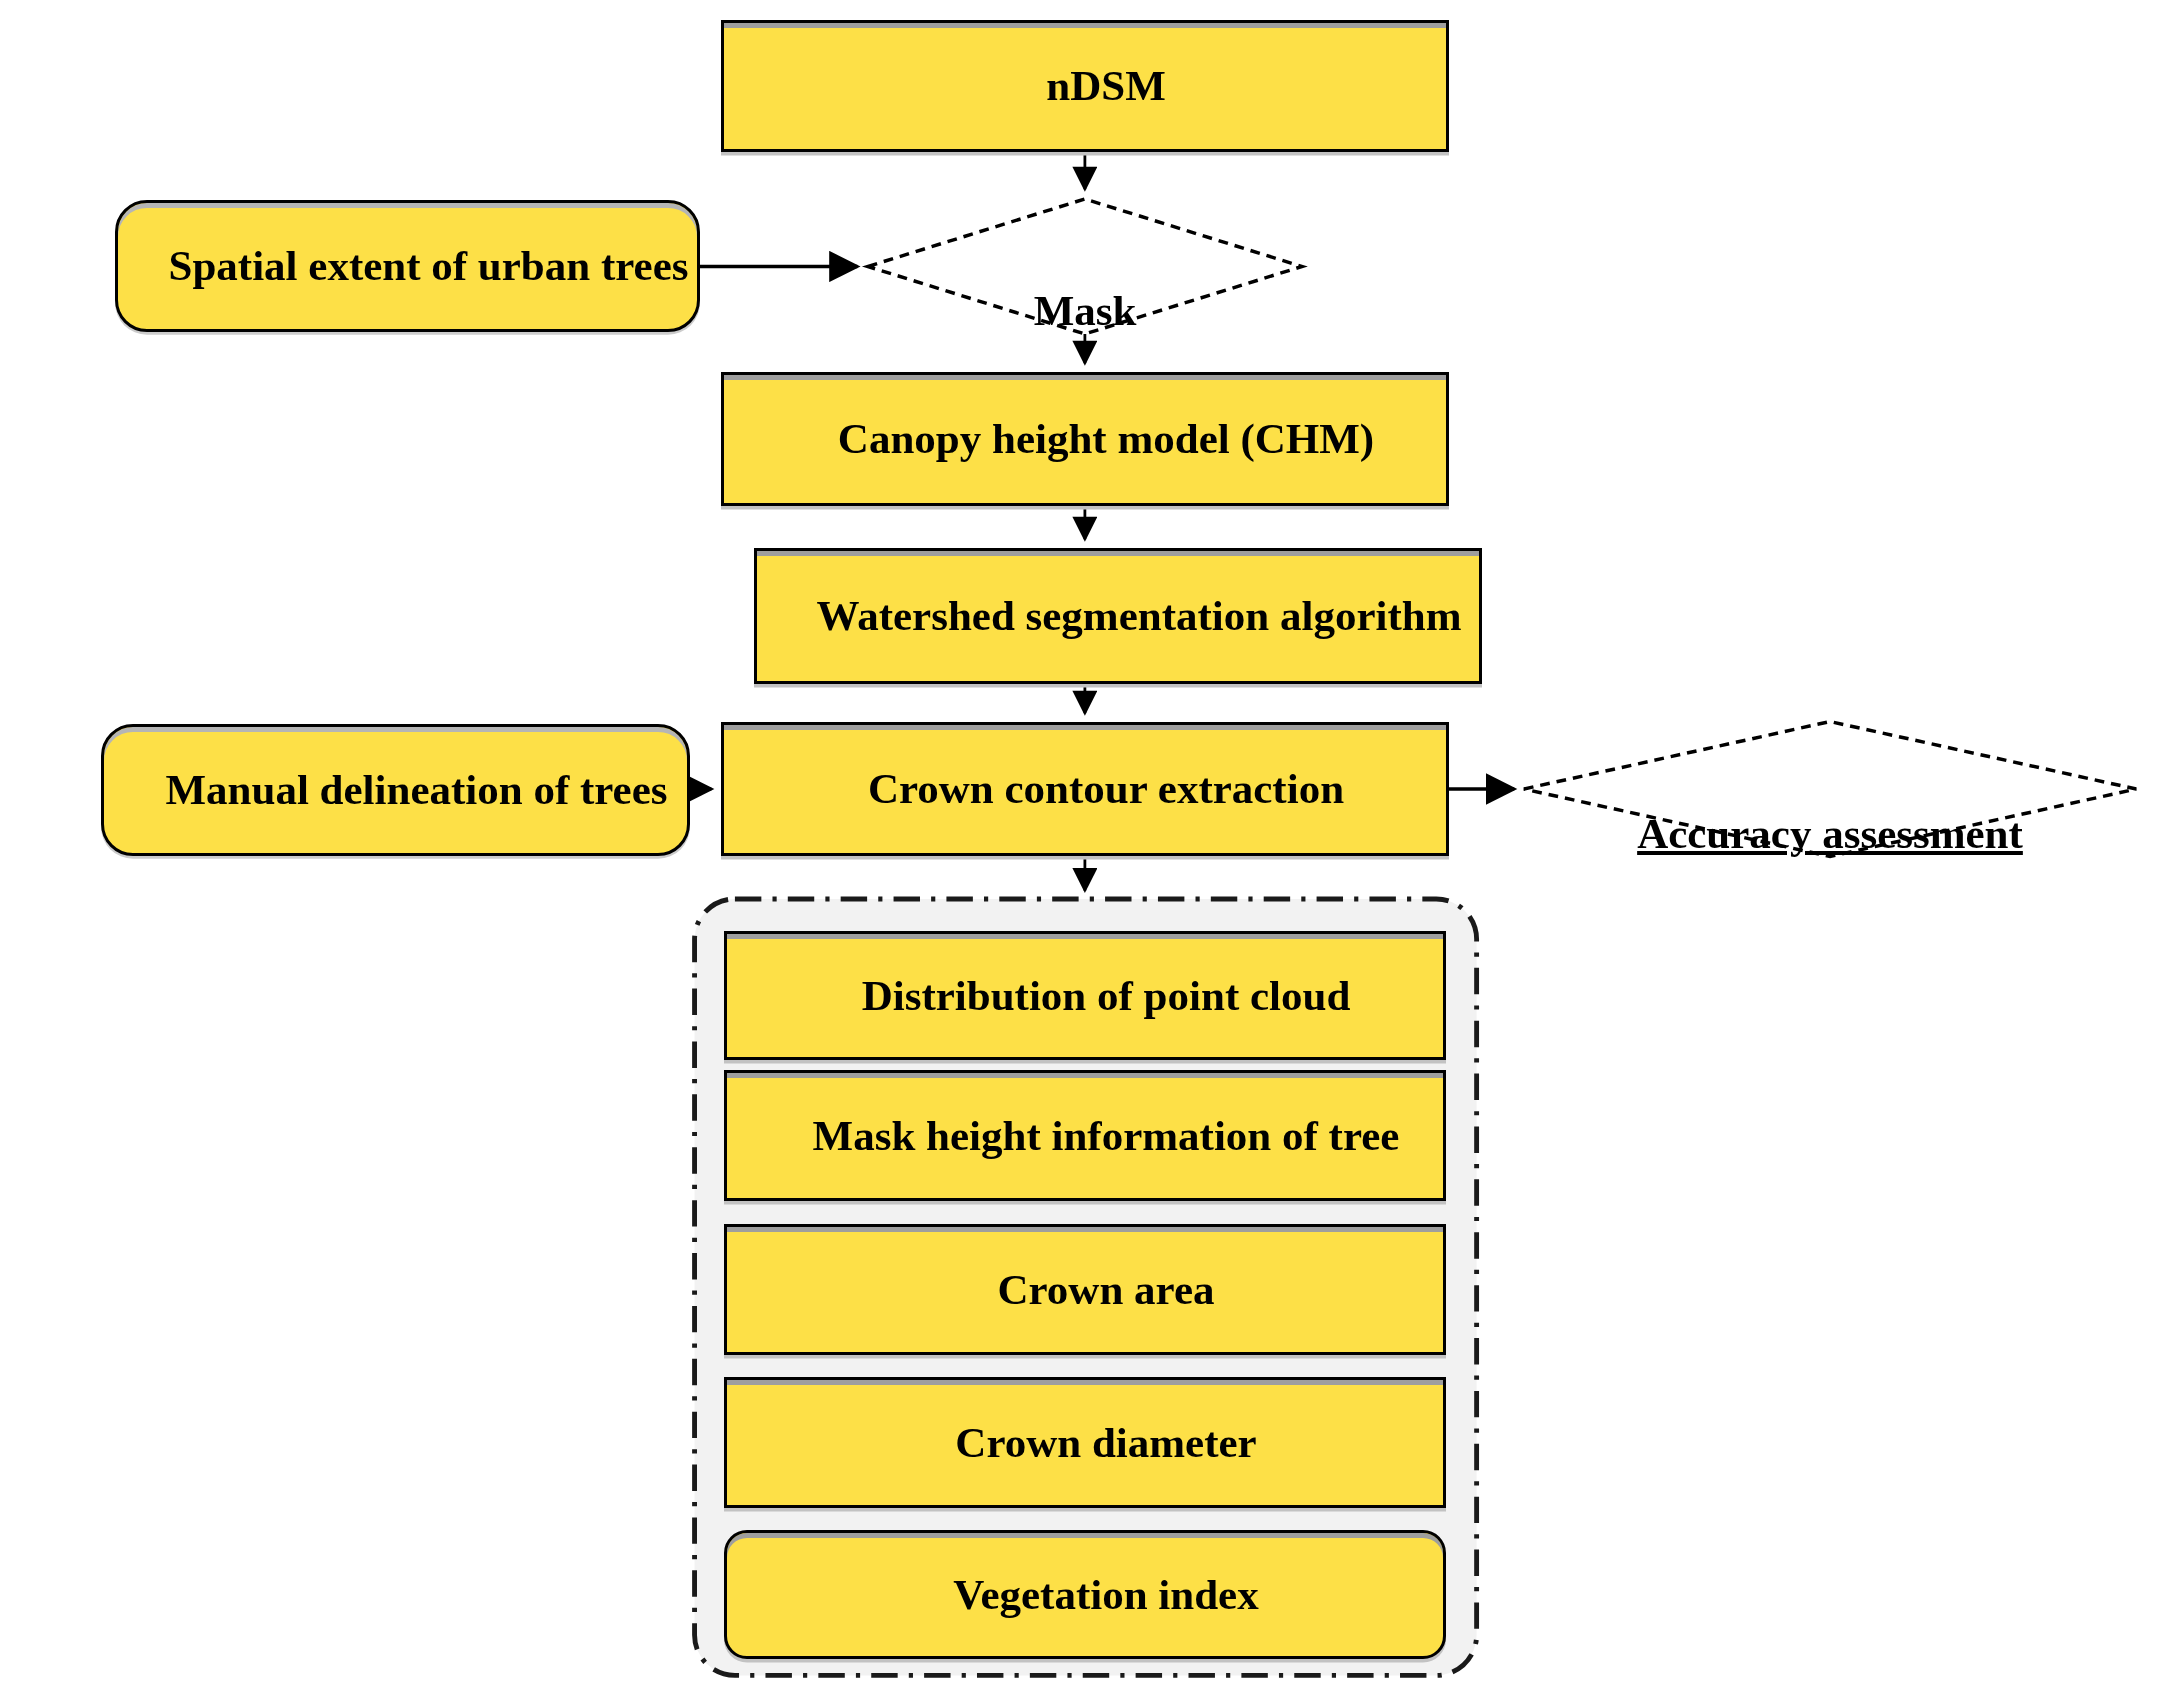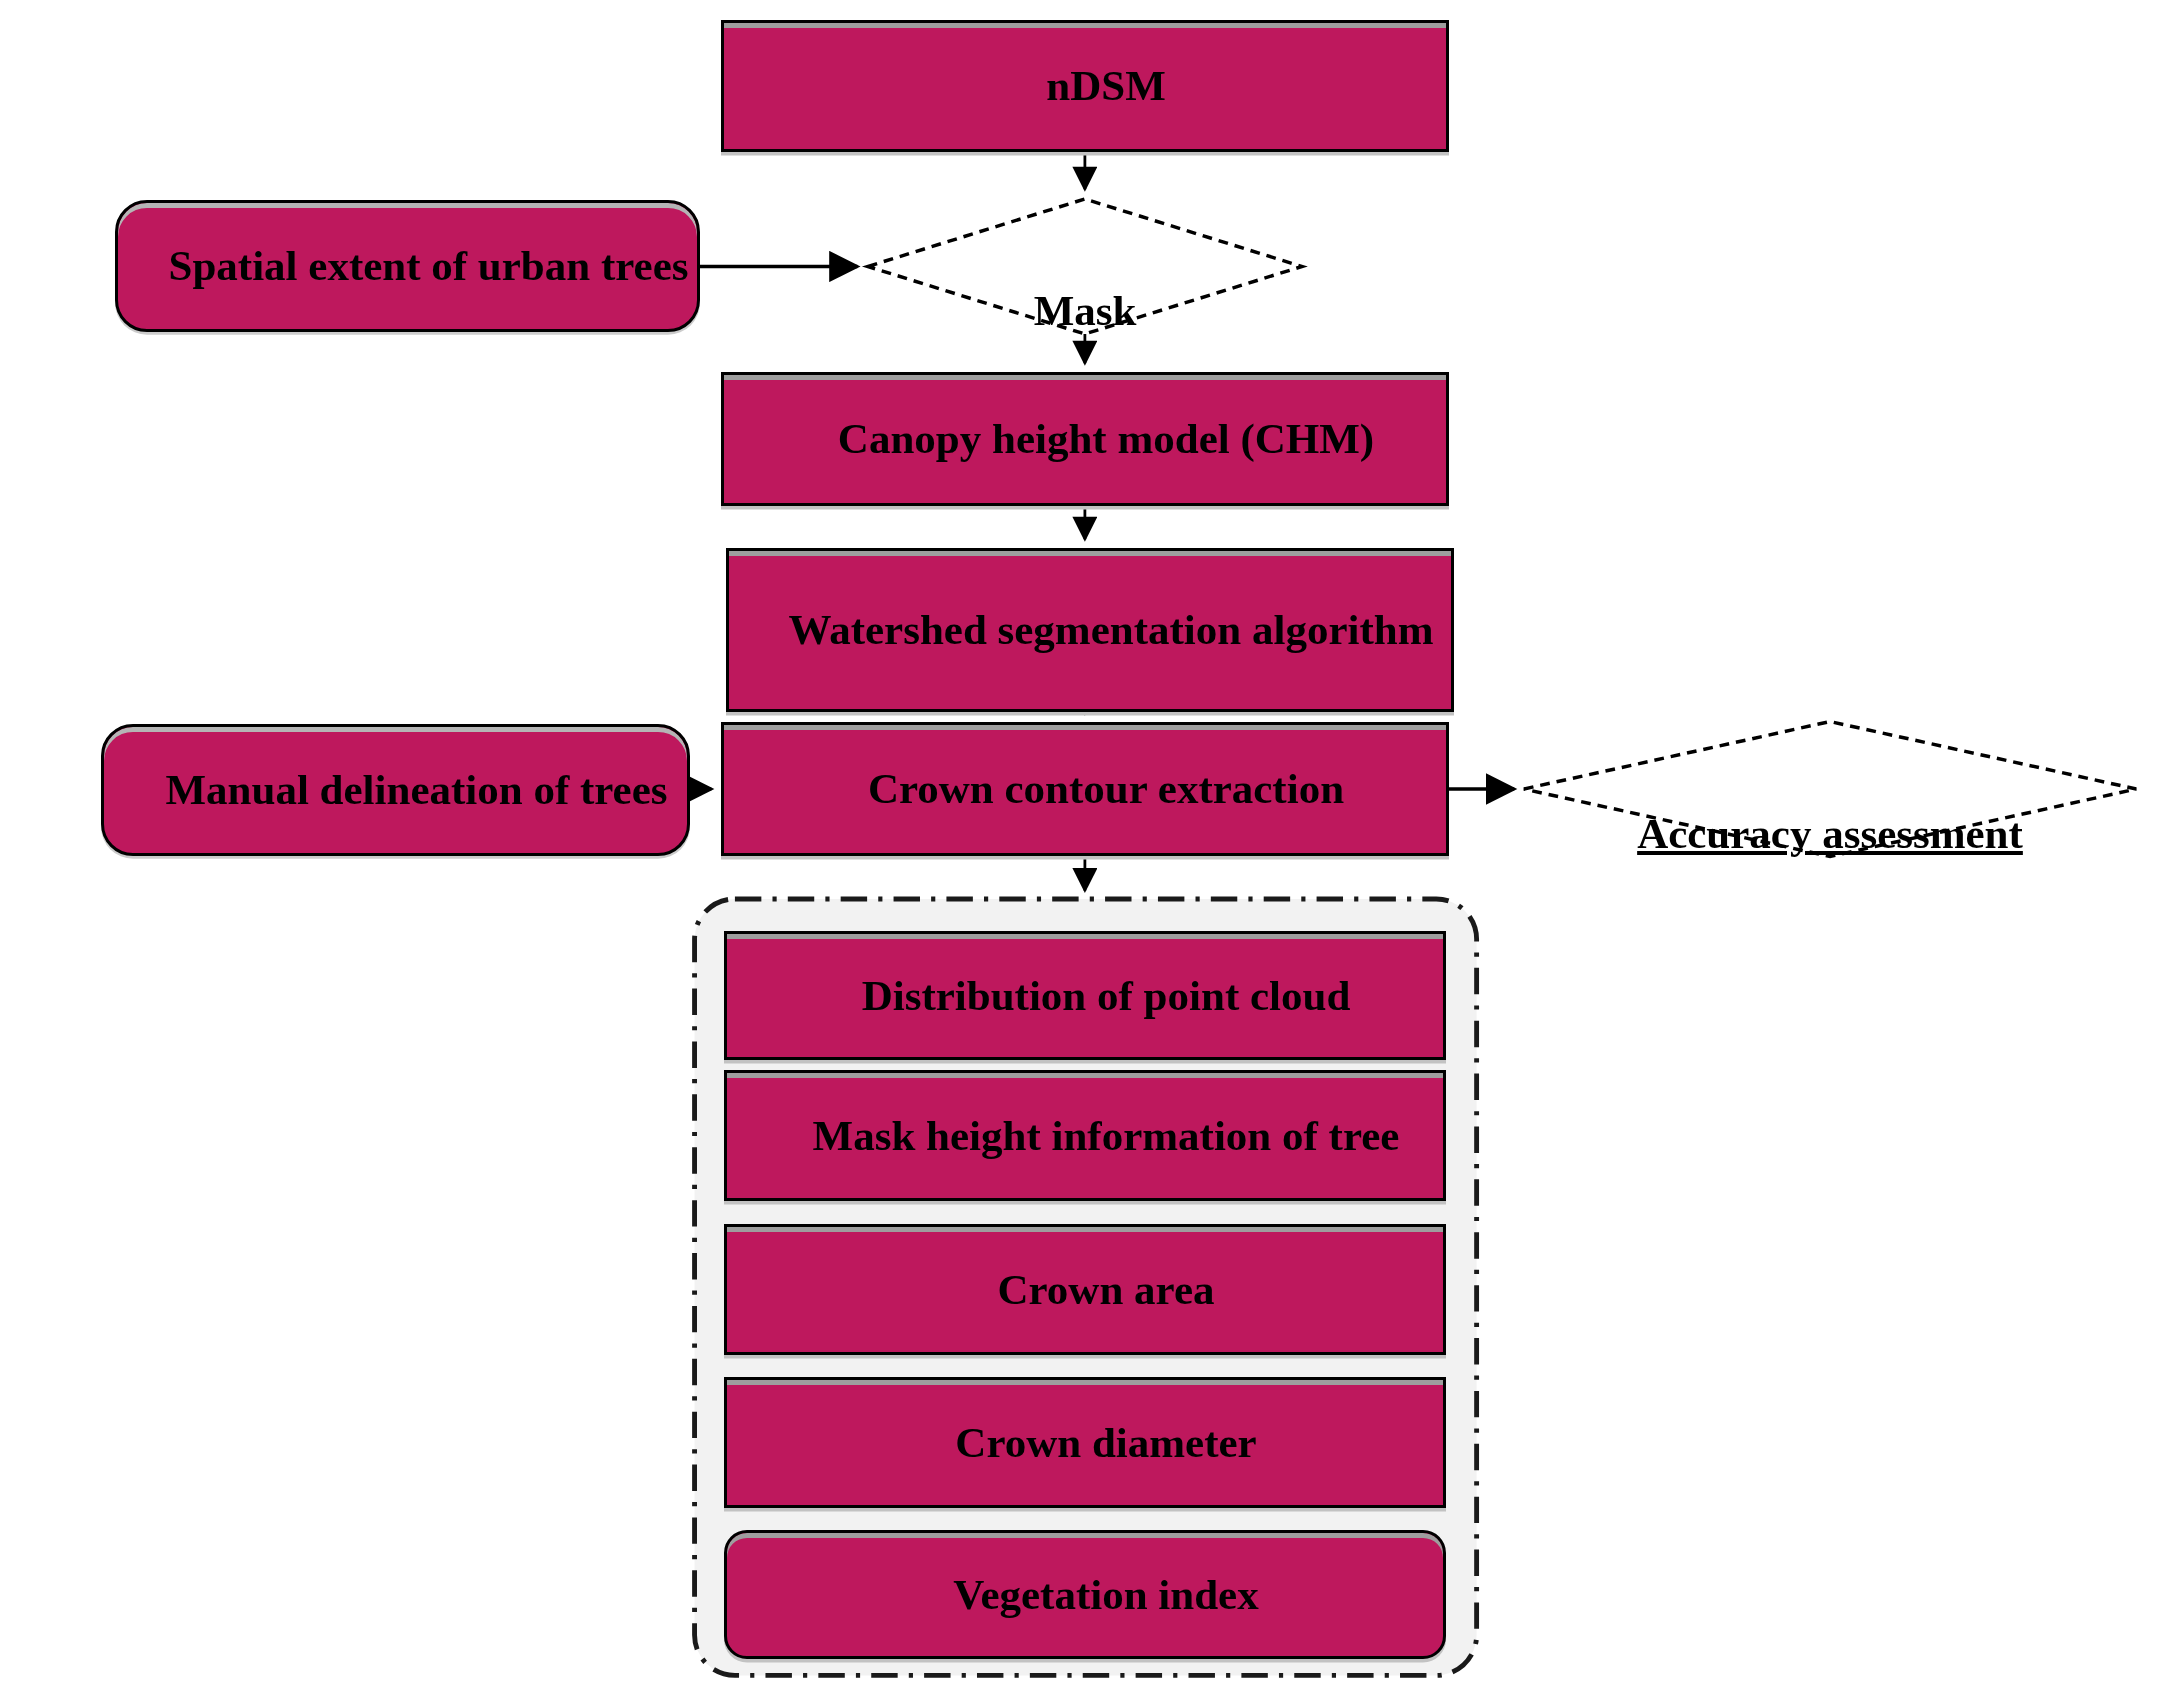--- a/index.html
+++ b/index.html
@@ -12,21 +12,21 @@
     overflow: hidden;
   }
   #wires {
     position: absolute;
     left: 0; top: 0;
     width: 2183px;
     height: 1697px;
   }
   .box {
     position: absolute;
-    background: #be185d;
+    background: #fde047;
     border: 3.5px solid #000000;
     box-sizing: border-box;
     display: flex;
     align-items: center;
     justify-content: center;
     box-shadow: inset 0 4.9px 0 #9e9e9e, 0 3.5px 0 #c2c2c2;
     padding-left: 42px;
   }
   .rounded {
     border-radius: 32px;
@@ -82,21 +82,21 @@
   </div>
 
   <div class="box rounded" style="left:99px; top:200px; width:585px; height:132px;">
     <span class="lbl">Spatial extent of urban trees</span>
   </div>
 
   <div class="box" style="left:721px; top:372px; width:728px; height:134px;">
     <span class="lbl">Canopy height model (CHM)</span>
   </div>
 
-  <div class="box" style="left:726px; top:548px; width:728px; height:164px;">
+  <div class="box" style="left:754px; top:548px; width:728px; height:136px;">
     <span class="lbl">Watershed segmentation algorithm</span>
   </div>
 
   <div class="box rounded" style="left:85px; top:724px; width:589px; height:132px;">
     <span class="lbl">Manual delineation of trees</span>
   </div>
 
   <div class="box" style="left:721px; top:722px; width:728px; height:134px;">
     <span class="lbl">Crown contour extraction</span>
   </div>

